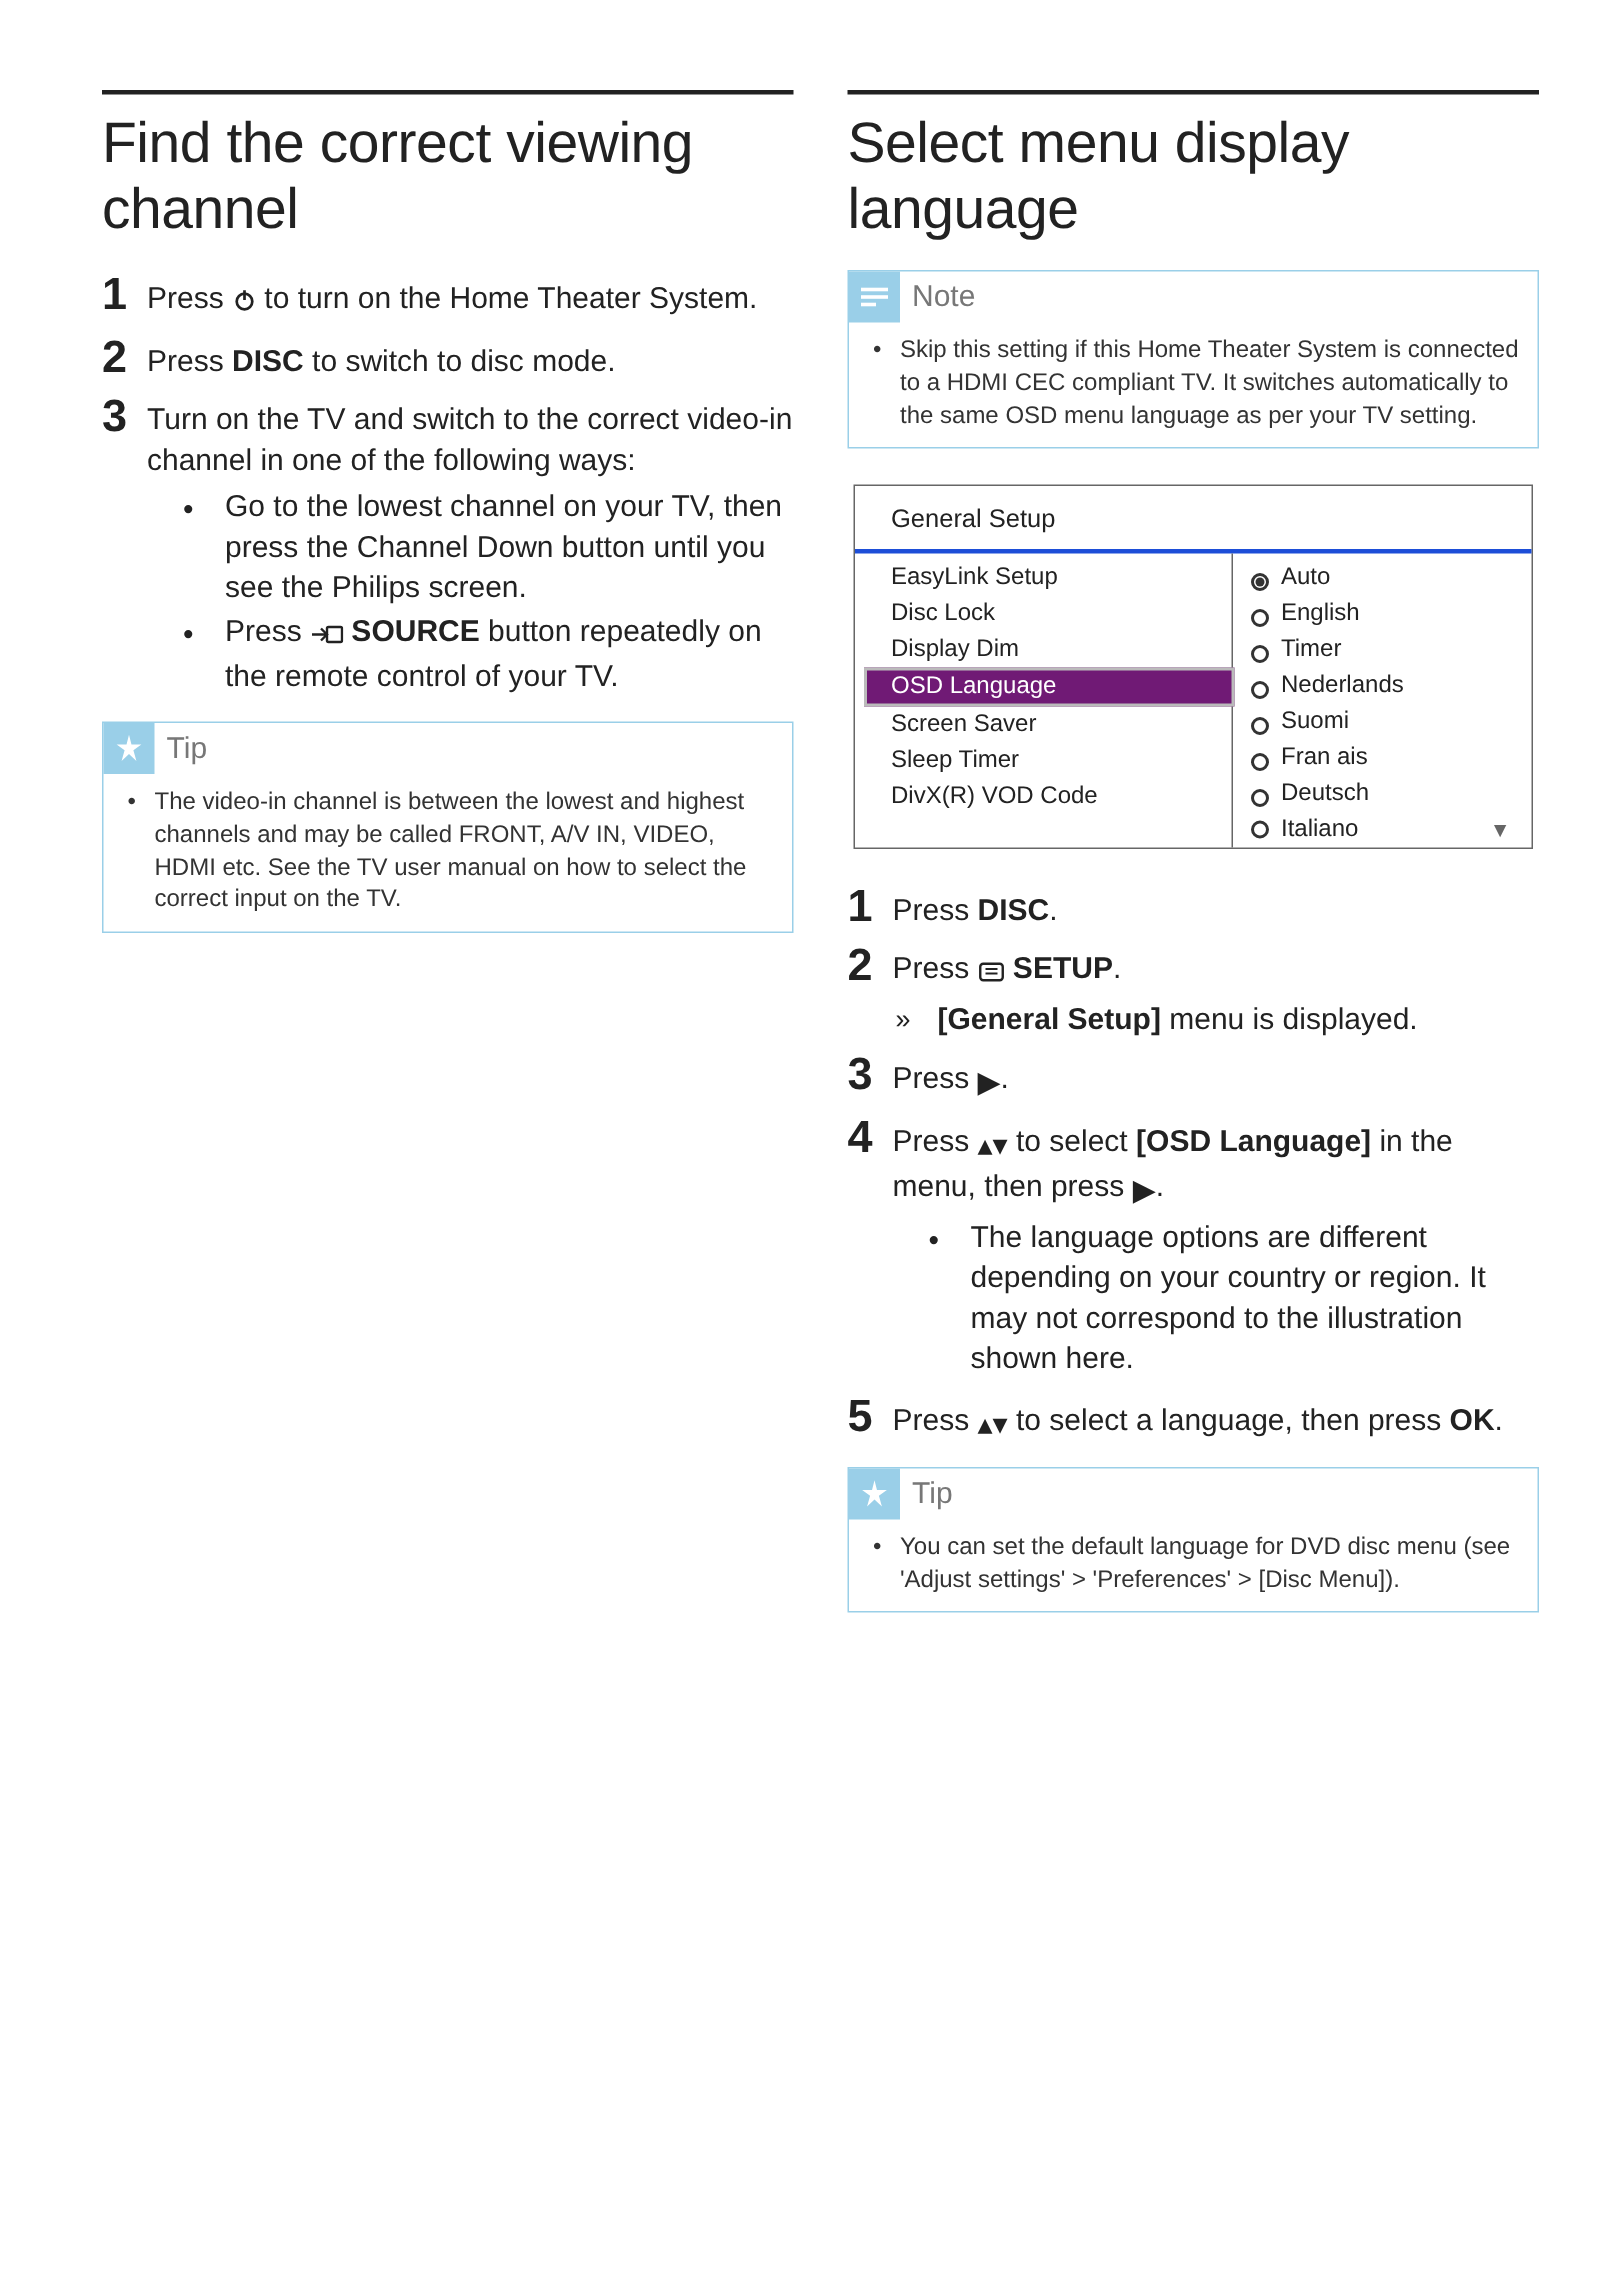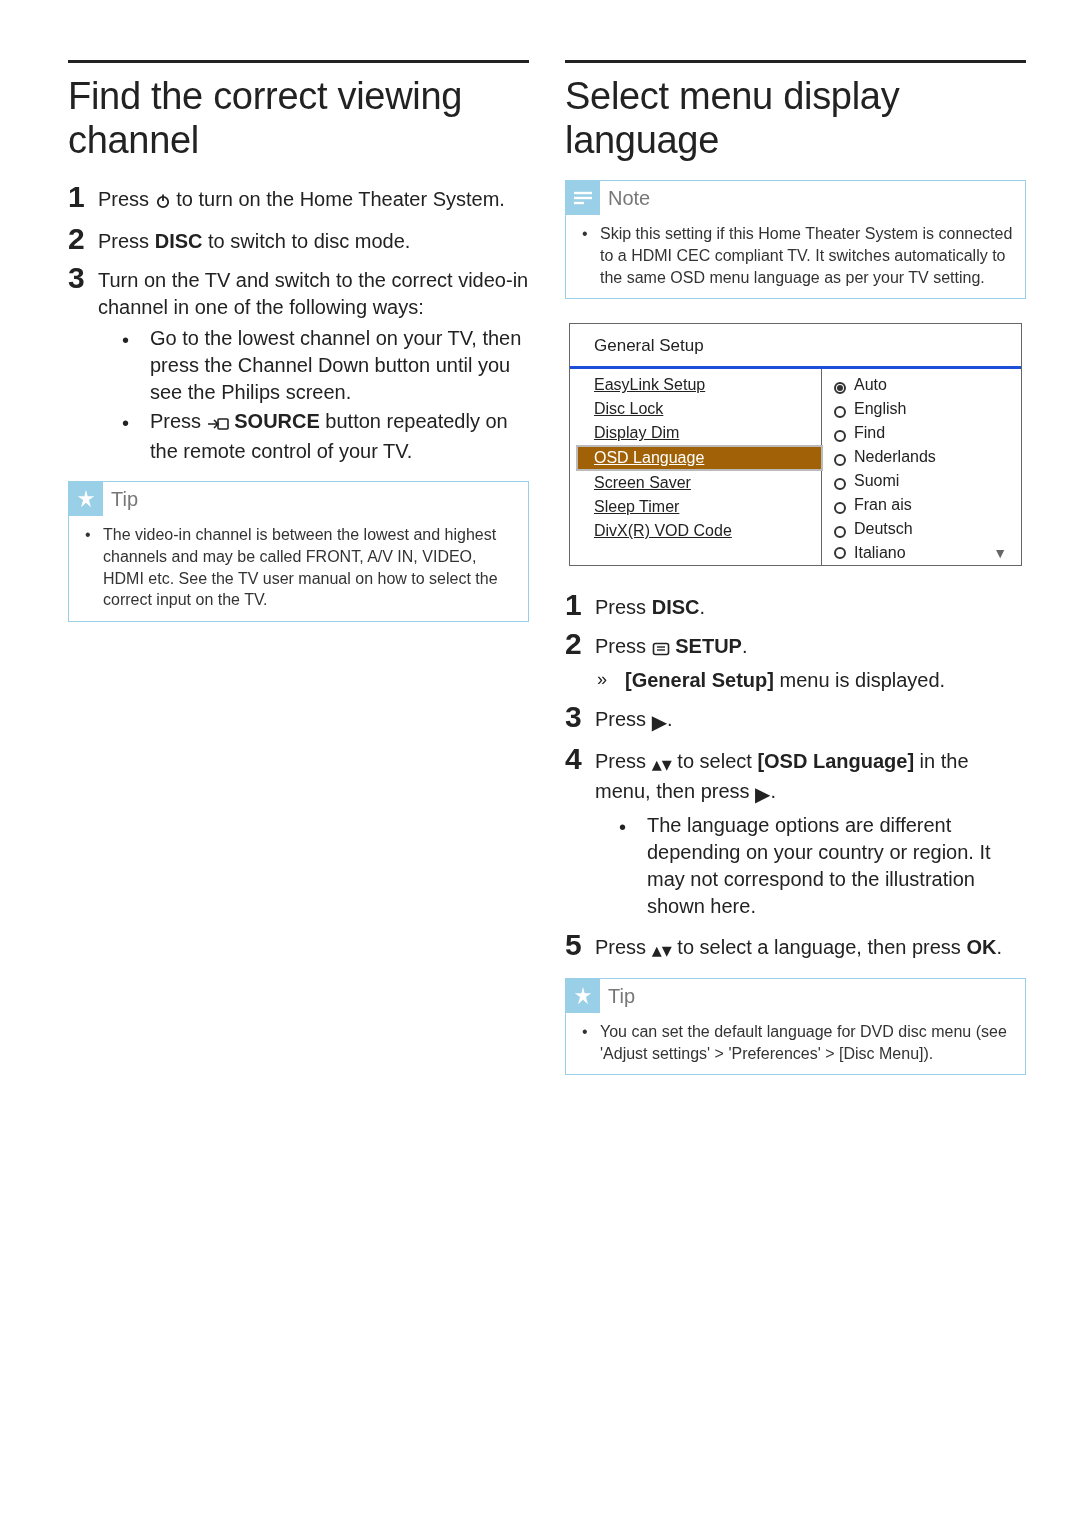--- a/index.html
+++ b/index.html
@@ -27,22 +27,22 @@
   .callout-icon svg { display:block; }
   .callout-title { font-size: 20px; color: #777; }
   .callout-body { padding: 8px 12px 10px 16px; font-size: 16px; line-height: 1.35; color: #333; }
   .callout-body li { display: flex; }
   .cb-bullet { width: 18px; flex-shrink: 0; }
   .note-icon { width: 34px; height: 34px; background: #9acfe8; display: flex; align-items: center; justify-content: center; }
   .menu-box { border: 1px solid #666; margin: 24px 4px 22px 4px; font-family: Arial, sans-serif; font-size: 16px; display: flex; flex-direction: column; }
   .menu-title { padding: 12px 16px 10px 24px; border-bottom: 3px solid #1d4ed8; font-size: 17px; }
   .menu-body { display: flex; position: relative; }
   .menu-left { flex: 1; display: flex; flex-direction: column; padding: 4px 0 4px 0; }
-  .menu-left-item { padding: 3px 10px 3px 24px; text-decoration: underline; }
-  .menu-left-item.selected { background: #a16207; color: #fff; border: 2px solid #bbb; margin-left: 6px; margin-right: -2px; position: relative; padding: 2px 10px 2px 16px; }
+  .menu-left-item { padding: 3px 10px 3px 24px; }
+  .menu-left-item.selected { background: #701a75; color: #fff; border: 2px solid #bbb; margin-left: 6px; margin-right: -2px; position: relative; padding: 2px 10px 2px 16px; }
   .menu-right { width: 200px; border-left: 1px solid #666; display: flex; flex-direction: column; padding: 4px 0 0 0; }
   .menu-right-item { padding: 3px 8px 3px 12px; display: flex; align-items: flex-end; gap: 8px; }
   .radio { width: 12px; height: 12px; border: 2px solid #333; border-radius: 50%; display: inline-block; position: relative; flex-shrink: 0; }
   .radio.sel::after { content:""; position:absolute; inset: 1px; background:#333; border-radius:50%; }
   .menu-right-last { display: flex; align-items: center; justify-content: space-between; padding-right: 14px; }
   .down-arrow { color: #666; font-size: 14px; }
   .icon-inline { display: inline-block; vertical-align: -3px; }
   .footer { display: flex; align-items: baseline; gap: 18px; padding-top: 30px; font-size: 18px; }
   .footer .pn { font-size: 20px; }
   .footer .en { font-weight: 600; }
@@ -153,21 +153,21 @@
               <div class="menu-right-item">
                 <span class="radio sel"></span>
                 <span>Auto</span>
               </div>
               <div class="menu-right-item">
                 <span class="radio"></span>
                 <span>English</span>
               </div>
               <div class="menu-right-item">
                 <span class="radio"></span>
-                <span>Find</span>
+                <span>Timer</span>
               </div>
               <div class="menu-right-item">
                 <span class="radio"></span>
                 <span>Nederlands</span>
               </div>
               <div class="menu-right-item">
                 <span class="radio"></span>
                 <span>Suomi</span>
               </div>
               <div class="menu-right-item">

